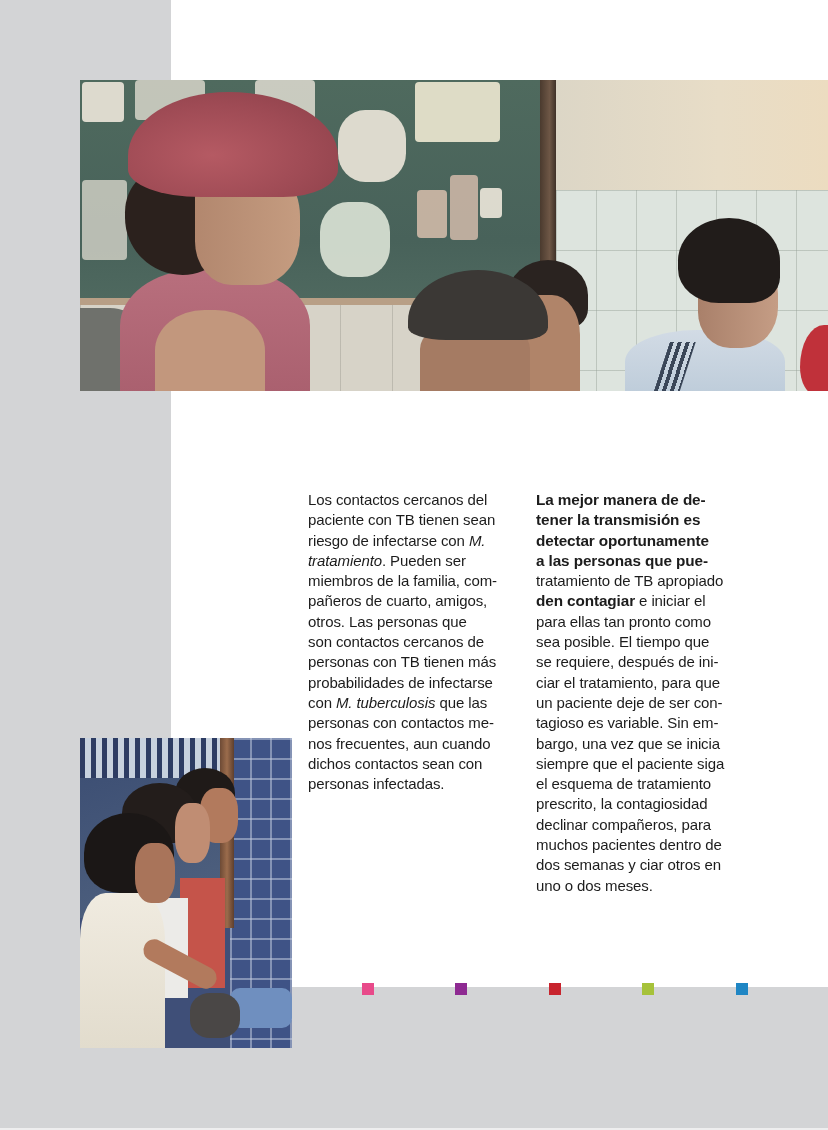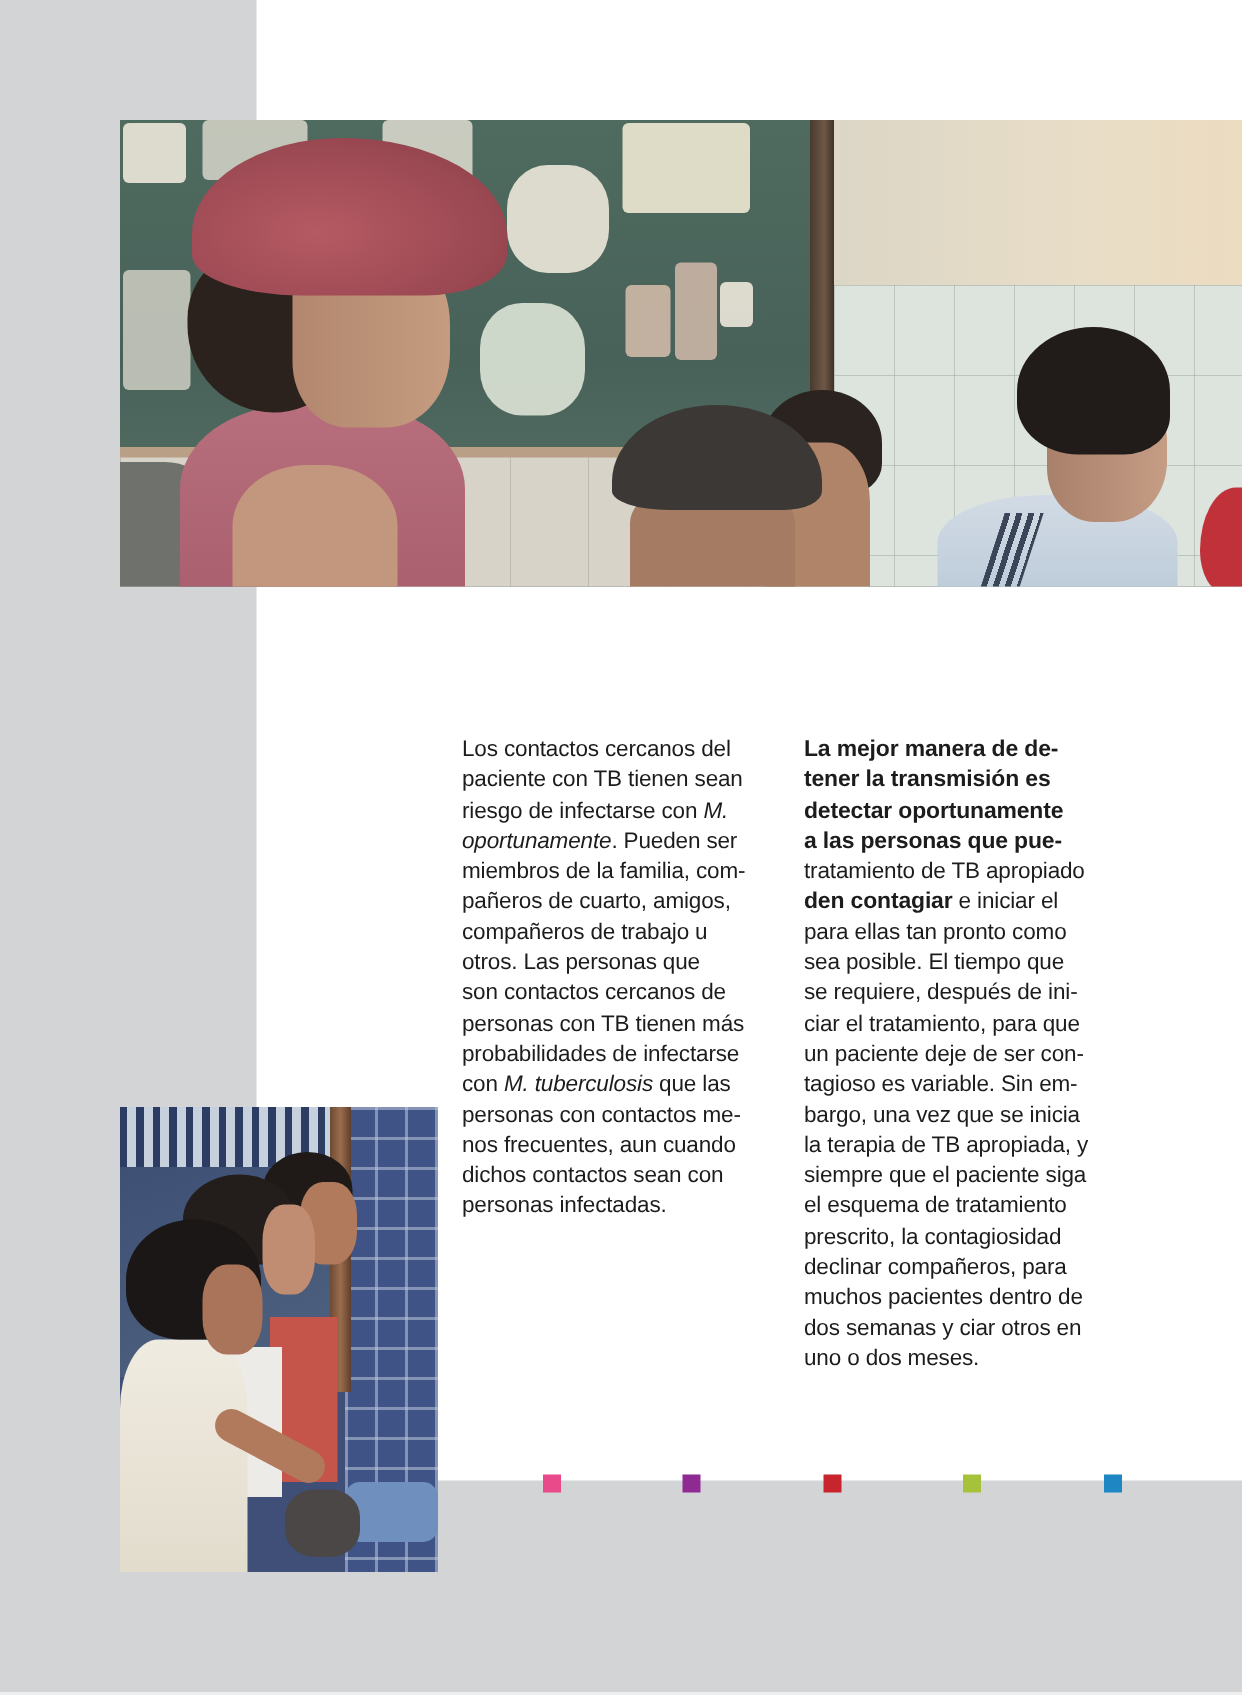--- a/index.html
+++ b/index.html
@@ -353,24 +353,23 @@
   <div class="p-front-hair"></div>
   <div class="p-front-face"></div>
   <div class="p-arm"></div>
 </div>
 
 <div class="text-col col-left">
   <p>
       <span class="line"><span>Los contactos cercanos del</span></span>
       <span class="line"><span>paciente con TB tienen sean</span></span>
       <span class="line"><span>riesgo de infectarse con </span><em>M.</em></span>
-      <span class="line"><em>oportunamente</em><span>. Pueden ser</span></span>
+      <span class="line"><em>tratamiento</em><span>. Pueden ser</span></span>
       <span class="line"><span>miembros de la familia, com-</span></span>
       <span class="line"><span>pañeros de cuarto, amigos,</span></span>
-      <span class="line"><span>compañeros de trabajo u</span></span>
       <span class="line"><span>otros. Las personas que</span></span>
       <span class="line"><span>son contactos cercanos de</span></span>
       <span class="line"><span>personas con TB tienen más</span></span>
       <span class="line"><span>probabilidades de infectarse</span></span>
       <span class="line"><span>con </span><em>M. tuberculosis</em><span> que las</span></span>
       <span class="line"><span>personas con contactos me-</span></span>
       <span class="line"><span>nos frecuentes, aun cuando</span></span>
       <span class="line"><span>dichos contactos sean con</span></span>
       <span class="line"><span>personas infectadas.</span></span>
     </p>
@@ -384,21 +383,20 @@
       <span class="line"><strong>a las personas que pue-</strong></span>
       <span class="line"><span>tratamiento de TB apropiado</span></span>
       <span class="line"><strong>den contagiar</strong><span> e iniciar el</span></span>
       <span class="line"><span>para ellas tan pronto como</span></span>
       <span class="line"><span>sea posible. El tiempo que</span></span>
       <span class="line"><span>se requiere, después de ini-</span></span>
       <span class="line"><span>ciar el tratamiento, para que</span></span>
       <span class="line"><span>un paciente deje de ser con-</span></span>
       <span class="line"><span>tagioso es variable. Sin em-</span></span>
       <span class="line"><span>bargo, una vez que se inicia</span></span>
-      <span class="line"><span>la terapia de TB apropiada, y</span></span>
       <span class="line"><span>siempre que el paciente siga</span></span>
       <span class="line"><span>el esquema de tratamiento</span></span>
       <span class="line"><span>prescrito, la contagiosidad</span></span>
       <span class="line"><span>declinar compañeros, para</span></span>
       <span class="line"><span>muchos pacientes dentro de</span></span>
       <span class="line"><span>dos semanas y ciar otros en</span></span>
       <span class="line"><span>uno o dos meses.</span></span>
     </p>
 </div>
 

